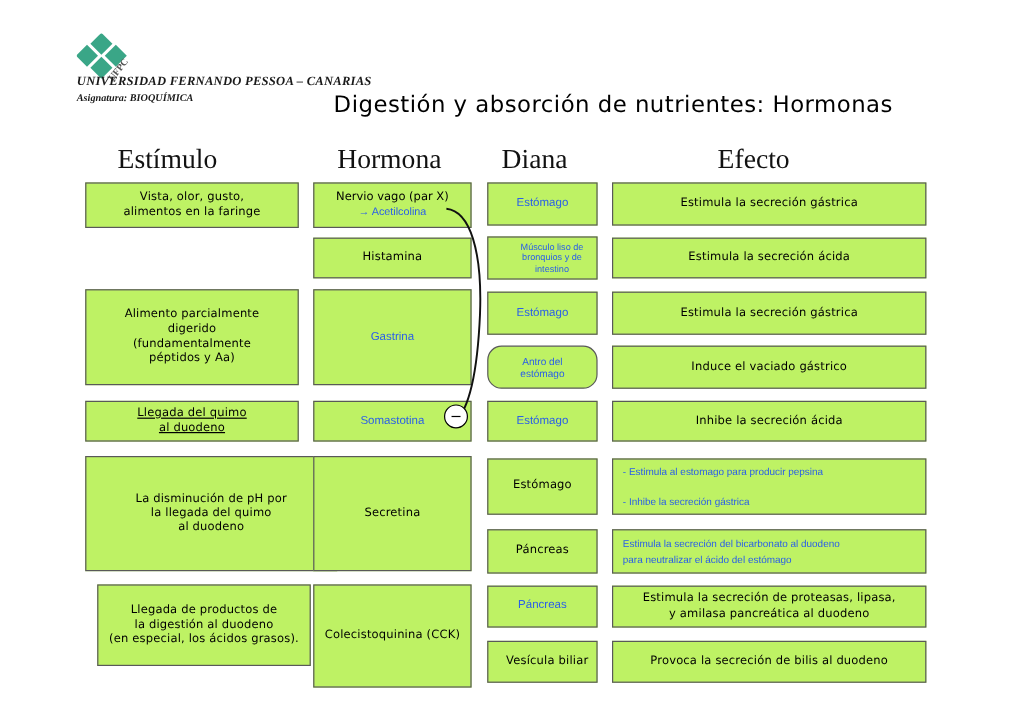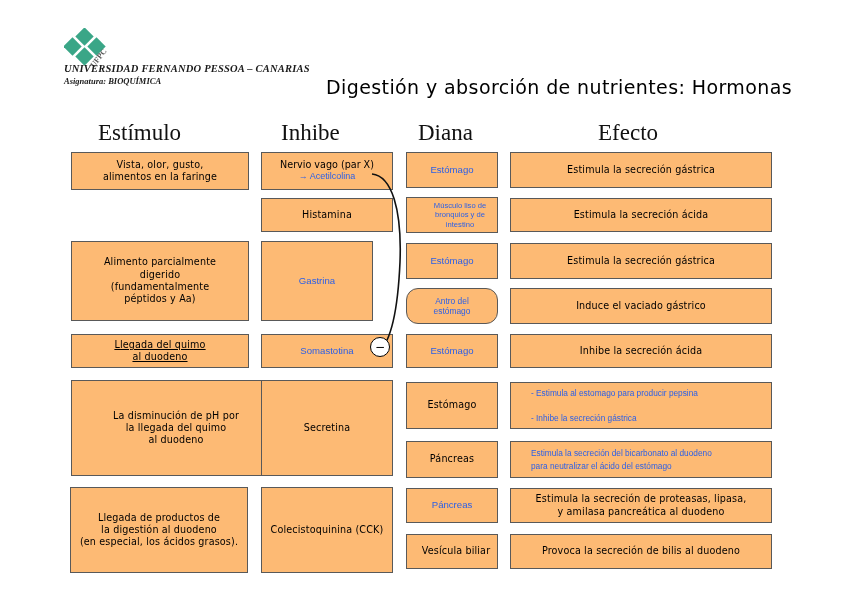--- a/index.html
+++ b/index.html
@@ -19,56 +19,56 @@
     font-family:"Liberation Serif", serif;
     font-style:italic;font-weight:bold;
     color:#1a1a1a;white-space:nowrap;
   }
   #univ1{top:63px;font-size:10.5px;letter-spacing:.2px;}
   #univ2{top:76px;font-size:8.5px;}
 
   #doc-title{
     position:absolute;left:278px;top:76px;
     font-family:"DejaVu Sans", sans-serif;
-    font-size:19px;color:#000;letter-spacing:.4px;white-space:nowrap;margin-left:48px;
+    font-size:19px;color:#000;letter-spacing:.4px;white-space:nowrap;
   }
 
   
   .col-head{
     position:absolute;
     font-family:"Liberation Serif", serif;
     font-size:23px;color:#111;white-space:nowrap;
   }
 
   
   .cell{
     position:absolute;
     box-sizing:border-box;
     border:1.2px solid #595959;
-    background:#fdba74;
+    background:#bef264;
     display:flex;
     align-items:center;
     justify-content:center;
     text-align:center;
     line-height:1.28;
     color:#000;
     font-family:"DejaVu Sans", sans-serif;
     font-size:9.6px;
     padding:2px 4px;
   }
   
   .hand{font-family:"DejaVu Sans", sans-serif;letter-spacing:.15px;}
   
   .blue{
     color:#2a5fe8;
     font-family:"Liberation Sans", sans-serif;
     letter-spacing:0;
   }
   .blue-small{font-size:7.6px;line-height:1.25;}
-  .left{justify-content:flex-start;text-align:left;padding-left:20px;}
+  .left{justify-content:flex-start;text-align:left;padding-left:8px;}
   .bluemix{font-family:"DejaVu Sans", sans-serif;}
   .inline-blue{color:#2a5fe8;font-family:"Liberation Sans", sans-serif;}
 
   
   #minus-marker{
     position:absolute;left:370px;top:337px;
     width:18px;height:18px;border:1.3px solid #000;border-radius:50%;
     background:#fff;z-index:5;
     display:flex;align-items:center;justify-content:center;
     font-size:12px;color:#000;line-height:1;
@@ -91,46 +91,46 @@
       <text x="30" y="40" fill="#555" font-size="8" font-family="Liberation Serif, serif" font-weight="bold" transform="rotate(-52 30 40)">UFPC</text>
     </svg>
   </div>
 
   <div class="univ-line" id="univ1">UNIVERSIDAD FERNANDO PESSOA – CANARIAS</div>
   <div class="univ-line" id="univ2">Asignatura: BIOQUÍMICA</div>
 
   <div id="doc-title">Digestión y absorción de nutrientes: Hormonas</div>
 
   <div class="col-head" style="left:98px;  top:120px;">Estímulo</div>
-  <div class="col-head" style="left:281px; top:120px;">Inhibe</div>
+  <div class="col-head" style="left:281px; top:120px;">Hormona</div>
   <div class="col-head" style="left:418px; top:120px;">Diana</div>
   <div class="col-head" style="left:598px; top:120px;">Efecto</div>
 
   <div class="cell hand" style="left: 71px; top: 152px; width: 178px; height: 38px; display: flex; flex-direction: column; align-items: center; justify-content: center;">
       <div style="width:100%">Vista, olor, gusto,<br>alimentos en la faringe</div>
     </div>
   <div class="cell hand" style="left: 71px; top: 241px; width: 178px; height: 80px; display: flex; flex-direction: column; align-items: center; justify-content: center;">
       <div style="width:100%">Alimento parcialmente<br>digerido<br>(fundamentalmente<br>péptidos y Aa)</div>
     </div>
   <div class="cell hand" style="left: 71px; top: 334px; width: 178px; height: 34px; display: flex; flex-direction: column; align-items: center; justify-content: center; text-decoration: underline;">
       <div style="width:100%">Llegada del quimo<br>al duodeno</div>
     </div>
   <div class="cell hand" style="left: 71px; top: 380px; width: 210px; height: 96px; display: flex; flex-direction: column; align-items: center; justify-content: center;">
       <div style="width:100%">La disminución de pH por<br>la llegada del quimo<br>al duodeno</div>
     </div>
-  <div class="cell hand" style="left: 70px; top: 487px; width: 178px; height: 86px; display: flex; flex-direction: column; align-items: center; justify-content: center;">
+  <div class="cell hand" style="left: 81px; top: 487px; width: 178px; height: 68px; display: flex; flex-direction: column; align-items: center; justify-content: center;">
       <div style="width:100%">Llegada de productos de<br>la digestión al duodeno<br>(en especial, los ácidos grasos).</div>
     </div>
 
   <div class="cell bluemix" style="left:261px;top:152px;width:132px;height:38px;flex-direction:column;justify-content:center;">
     <span>Nervio vago (par X)</span>
     <span class="inline-blue" style="font-size:9px;">→ Acetilcolina</span>
   </div>
   <div class="cell hand" style="left:261px;top:198px;width:132px;height:34px;">Histamina</div>
-  <div class="cell blue" style="left:261px;top:241px;width:112px;height:80px;">Gastrina</div>
+  <div class="cell blue" style="left:261px;top:241px;width:132px;height:80px;">Gastrina</div>
   <div class="cell blue" style="left:261px;top:334px;width:132px;height:34px;">Somastotina</div>
   <div class="cell hand" style="left:261px;top:380px;width:132px;height:96px;">Secretina</div>
   <div class="cell hand" style="left:261px;top:487px;width:132px;height:86px;">Colecistoquinina (CCK)</div>
 
   <div id="minus-marker">
     <span>−</span>
   </div>
 
   <svg id="arrow-layer">
     <path d="M 372 174 C 392 176, 402 210, 400 262 C 398 308, 392 340, 379 352" fill="none" stroke="#111" stroke-width="1.6"></path>

